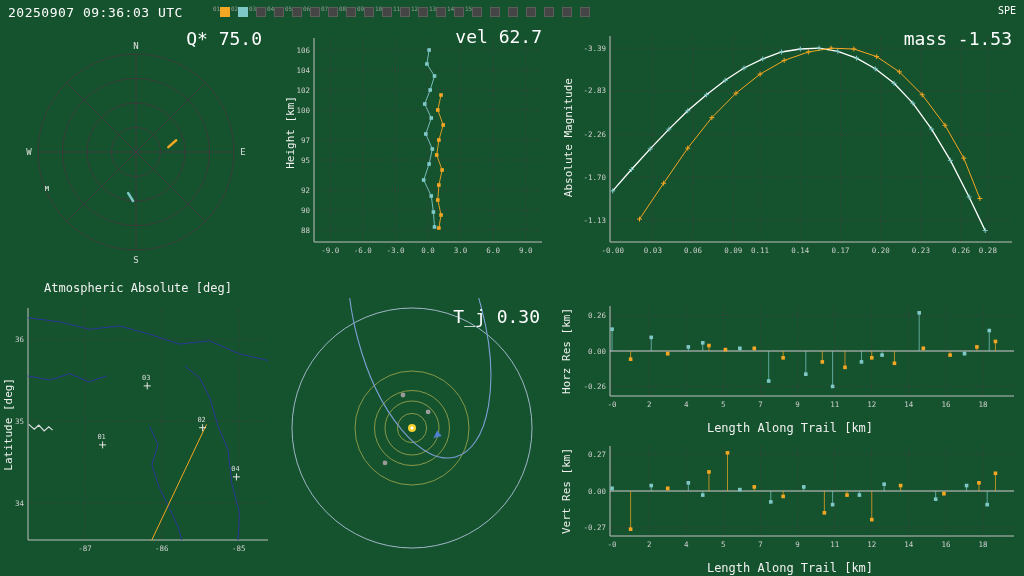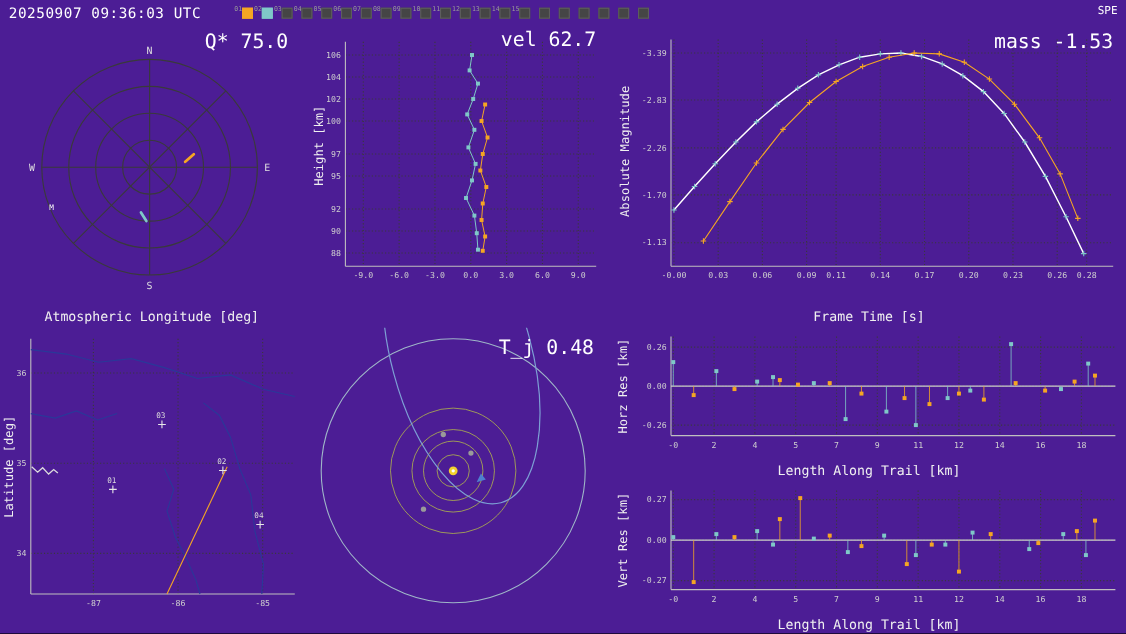--- a/index.html
+++ b/index.html
@@ -1,16 +1,16 @@
 <!DOCTYPE html>
 <html><head>
 <meta charset="utf-8">
 <style>
   html,body{margin:0;padding:0;background:#000;}
-  #screen{position:relative;width:1024px;height:576px;background:#4c1d95;overflow:hidden;
+  #screen{position:relative;width:1024px;height:576px;background:#14532d;overflow:hidden;
           font-family:"DejaVu Sans Mono",monospace;color:#fff;}
   svg{display:block;}
   svg text{font-family:"DejaVu Sans Mono",monospace;}
   .panel{position:absolute;}
   .cap{position:absolute;left:0;right:0;bottom:1px;text-align:center;font-size:12px;color:#f0f0f0;}
   .ylab{position:absolute;writing-mode:vertical-rl;transform:rotate(180deg);font-size:11px;color:#f0f0f0;}
   .anno{position:absolute;font-size:18px;color:#fff;}
   #topbar{position:absolute;left:0;top:0;width:1024px;height:24px;}
   #ts{position:absolute;left:8px;top:5px;font-size:13px;color:#fff;letter-spacing:0.5px;}
   #spe{position:absolute;right:8px;top:5px;font-size:10px;color:#fff;}
@@ -136,21 +136,21 @@
         <line x1="62.70353544371835" y1="195.29646455628165" x2="201.29646455628165" y2="56.70353544371834" stroke="#3a3a3a"></line>
         <text x="132" y="23" fill="#e0e0e0" font-size="9" text-anchor="middle">N</text>
         <text x="132" y="237" fill="#e0e0e0" font-size="9" text-anchor="middle">S</text>
         <text x="239" y="129" fill="#e0e0e0" font-size="9" text-anchor="middle">E</text>
         <text x="25" y="129" fill="#e0e0e0" font-size="9" text-anchor="middle">W</text>
         <line x1="164.34" y1="121.1" x2="172.18" y2="114.24" stroke="#f5a623" stroke-width="2.5" stroke-linecap="round"></line>
         <line x1="124.16" y1="167.16" x2="129.06" y2="175" stroke="#7fc8c8" stroke-width="2.5" stroke-linecap="round"></line>
         <text x="42.81999999999999" y="165.2" fill="#ffffff" font-size="7" text-anchor="middle">M</text>
       </svg>
     <div class="anno" style="right:10px;top:2px;">Q* 75.0</div>
-    <div class="cap">Atmospheric Longitude [deg]</div>
+    <div class="cap">Atmospheric Absolute [deg]</div>
   </div>
 
   <div class="panel" id="p-trail">
     <svg id="svg-trail" width="272" height="248">
         <line x1="50.285714285714285" y1="12" x2="50.285714285714285" y2="216" stroke="#3a3a3a" stroke-dasharray="1,2"></line>
         <text x="50.285714285714285" y="227" fill="#cfcfcf" font-size="7.5" text-anchor="middle">-9.0</text>
         <line x1="82.85714285714286" y1="12" x2="82.85714285714286" y2="216" stroke="#3a3a3a" stroke-dasharray="1,2"></line>
         <text x="82.85714285714286" y="227" fill="#cfcfcf" font-size="7.5" text-anchor="middle">-6.0</text>
         <line x1="115.42857142857143" y1="12" x2="115.42857142857143" y2="216" stroke="#3a3a3a" stroke-dasharray="1,2"></line>
         <text x="115.42857142857143" y="227" fill="#cfcfcf" font-size="7.5" text-anchor="middle">-3.0</text>
@@ -320,21 +320,20 @@
         <line x1="366.22" y1="66.24814814814815" x2="366.22" y2="71.24814814814815" stroke="#f5a623" stroke-width="1"></line>
         <line x1="386.5" y1="99.26666666666667" x2="391.5" y2="99.26666666666667" stroke="#f5a623" stroke-width="1"></line>
         <line x1="389" y1="96.76666666666667" x2="389" y2="101.76666666666667" stroke="#f5a623" stroke-width="1"></line>
         <line x1="405.26000000000005" y1="132.07407407407408" x2="410.26000000000005" y2="132.07407407407408" stroke="#f5a623" stroke-width="1"></line>
         <line x1="407.76000000000005" y1="129.57407407407408" x2="407.76000000000005" y2="134.57407407407408" stroke="#f5a623" stroke-width="1"></line>
         <line x1="421.3400000000001" y1="172.51111111111112" x2="426.3400000000001" y2="172.51111111111112" stroke="#f5a623" stroke-width="1"></line>
         <line x1="423.8400000000001" y1="170.01111111111112" x2="423.8400000000001" y2="175.01111111111112" stroke="#f5a623" stroke-width="1"></line>
       </svg>
     <div class="ylab" style="left:6px;top:52px;">Absolute Magnitude</div>
     <div class="anno" style="right:12px;top:2px;">mass -1.53</div>
-    <div class="cap">Frame Time [s]</div>
   </div>
 
   <div class="panel" id="p-map">
     <svg id="svg-map" width="276" height="258">
         <line x1="84.9230769230767" y1="10" x2="84.9230769230767" y2="242" stroke="#3a3a3a" stroke-dasharray="1,2"></line>
         <text x="84.9230769230767" y="253" fill="#cfcfcf" font-size="7.5" text-anchor="middle">-87</text>
         <line x1="161.84615384615387" y1="10" x2="161.84615384615387" y2="242" stroke="#3a3a3a" stroke-dasharray="1,2"></line>
         <text x="161.84615384615387" y="253" fill="#cfcfcf" font-size="7.5" text-anchor="middle">-86</text>
         <line x1="238.76923076923103" y1="10" x2="238.76923076923103" y2="242" stroke="#3a3a3a" stroke-dasharray="1,2"></line>
         <text x="238.76923076923103" y="253" fill="#cfcfcf" font-size="7.5" text-anchor="middle">-85</text>
@@ -376,21 +375,21 @@
         <circle cx="132" cy="130" r="37.5" fill="none" stroke="#a8a852" stroke-width="0.8"></circle>
         <circle cx="132" cy="130" r="57" fill="none" stroke="#a8a852" stroke-width="0.8"></circle>
         <ellipse cx="139.5" cy="25" rx="63.75" ry="138.75" transform="rotate(-15 139.5 25)" fill="none" stroke="#7d9fd4" stroke-width="1.1"></ellipse>
         <circle cx="123" cy="97" r="2.4" fill="#9a9a9a"></circle>
         <circle cx="105" cy="164.875" r="2.4" fill="#9a9a9a"></circle>
         <circle cx="148.125" cy="113.875" r="2.4" fill="#9a9a9a"></circle>
         <circle cx="132" cy="130" r="4" fill="#f2d12e"></circle>
         <circle cx="132" cy="130" r="1.5" fill="#ffffff"></circle>
         <polygon points="162.125,137.125 154.125,133.625 154.125,140.625" transform="rotate(140 157.125 137.125)" fill="#4f7fd0"></polygon>
       </svg>
-    <div class="anno" style="right:8px;top:8px;">T_j 0.48</div>
+    <div class="anno" style="right:8px;top:8px;">T_j 0.30</div>
   </div>
 
   <div class="panel" id="p-horz">
     <svg id="svg-horz" width="468" height="120">
         <line x1="56.06122448979592" y1="8" x2="56.06122448979592" y2="98" stroke="#3a3a3a" stroke-dasharray="1,2"></line>
         <text x="56.06122448979592" y="109" fill="#cfcfcf" font-size="7.5" text-anchor="middle">-0</text>
         <line x1="93.16326530612244" y1="8" x2="93.16326530612244" y2="98" stroke="#3a3a3a" stroke-dasharray="1,2"></line>
         <text x="93.16326530612244" y="109" fill="#cfcfcf" font-size="7.5" text-anchor="middle">2</text>
         <line x1="130.26530612244898" y1="8" x2="130.26530612244898" y2="98" stroke="#3a3a3a" stroke-dasharray="1,2"></line>
         <text x="130.26530612244898" y="109" fill="#cfcfcf" font-size="7.5" text-anchor="middle">4</text>

